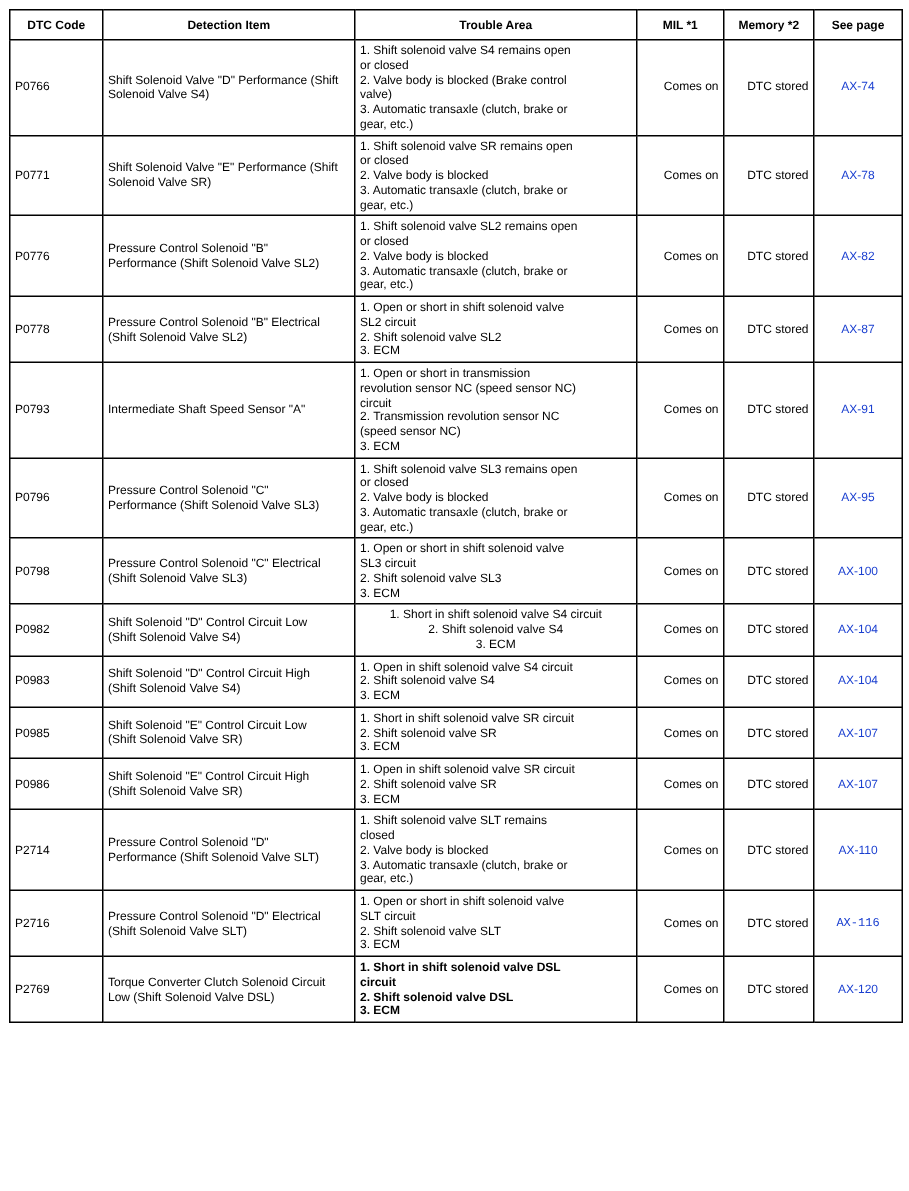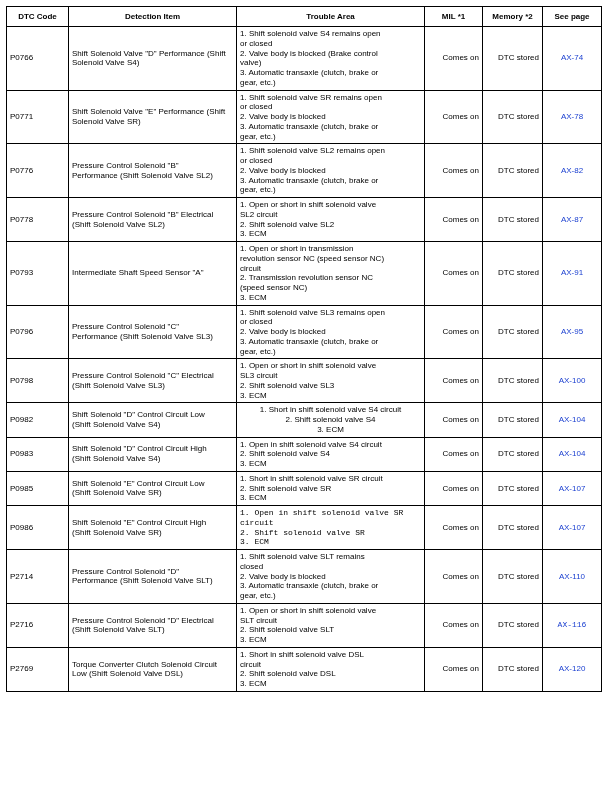--- a/index.html
+++ b/index.html
@@ -219,21 +219,21 @@
 2. Shift solenoid valve SR
 3. ECM</td>
           <td class="mil">Comes on</td>
           <td class="mem">DTC stored</td>
           <td class="page"><a href="#" style="color: rgb(26, 63, 208);">AX-107</a></td>
         </tr>
         <tr>
           <td class="dtc-code">P0986</td>
           <td class="det-item" style="white-space: pre-line;">Shift Solenoid "E" Control Circuit High
 (Shift Solenoid Valve SR)</td>
-          <td class="trouble" style="white-space: pre-line; font-family: Liberation Mono, monospace;">1. Open in shift solenoid valve SR circuit
+          <td class="trouble" style="white-space: pre-line;">1. Open in shift solenoid valve SR circuit
 2. Shift solenoid valve SR
 3. ECM</td>
           <td class="mil">Comes on</td>
           <td class="mem">DTC stored</td>
           <td class="page"><a href="#" style="color: rgb(26, 63, 208);">AX-107</a></td>
         </tr>
         <tr>
           <td class="dtc-code">P2714</td>
           <td class="det-item" style="white-space: pre-line;">Pressure Control Solenoid "D"
 Performance (Shift Solenoid Valve SLT)</td>
@@ -255,21 +255,21 @@
 2. Shift solenoid valve SLT
 3. ECM</td>
           <td class="mil">Comes on</td>
           <td class="mem">DTC stored</td>
           <td class="page"><a href="#" style="color: rgb(26, 63, 208); font-family: Liberation Mono, monospace;">AX-116</a></td>
         </tr>
         <tr>
           <td class="dtc-code">P2769</td>
           <td class="det-item" style="white-space: pre-line;">Torque Converter Clutch Solenoid Circuit
 Low (Shift Solenoid Valve DSL)</td>
-          <td class="trouble" style="white-space: pre-line;">1. Short in shift solenoid valve DSL
+          <td class="trouble" style="white-space: pre-line; font-weight: bold;">1. Short in shift solenoid valve DSL
 circuit
 2. Shift solenoid valve DSL
 3. ECM</td>
           <td class="mil">Comes on</td>
           <td class="mem">DTC stored</td>
           <td class="page"><a href="#" style="color: rgb(26, 63, 208);">AX-120</a></td>
         </tr>
       </tbody>
   </table>
 </div>

